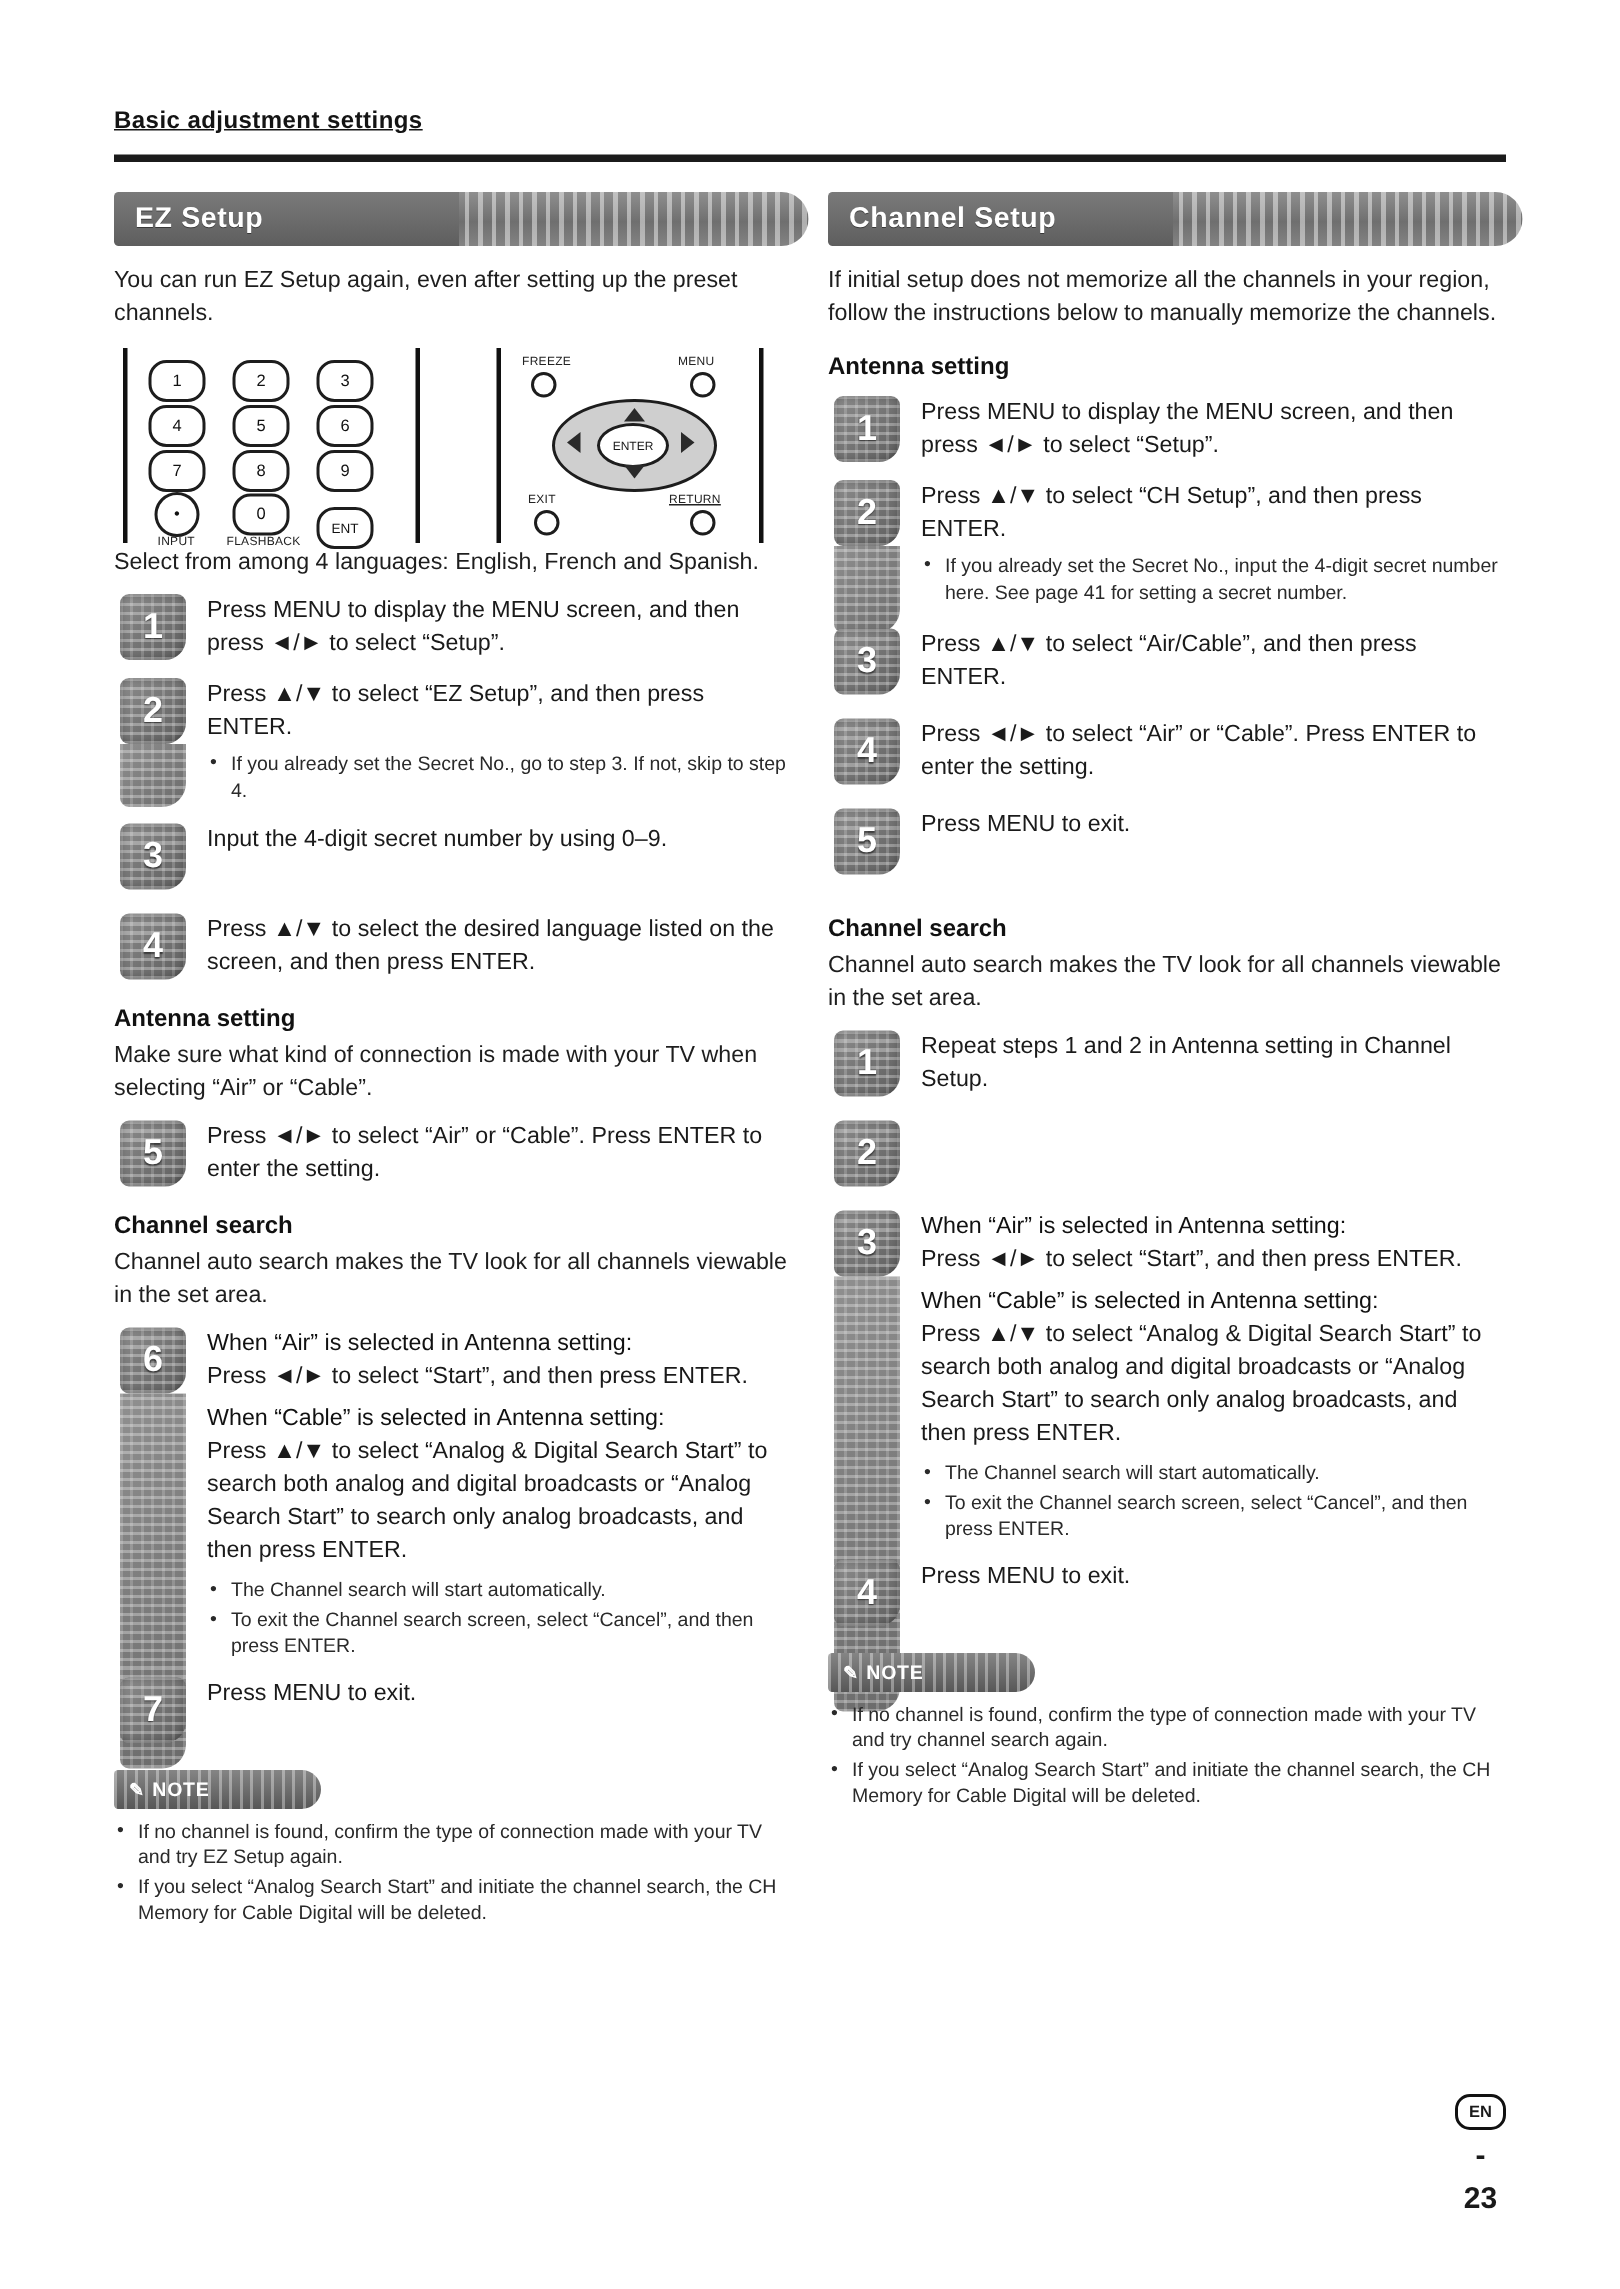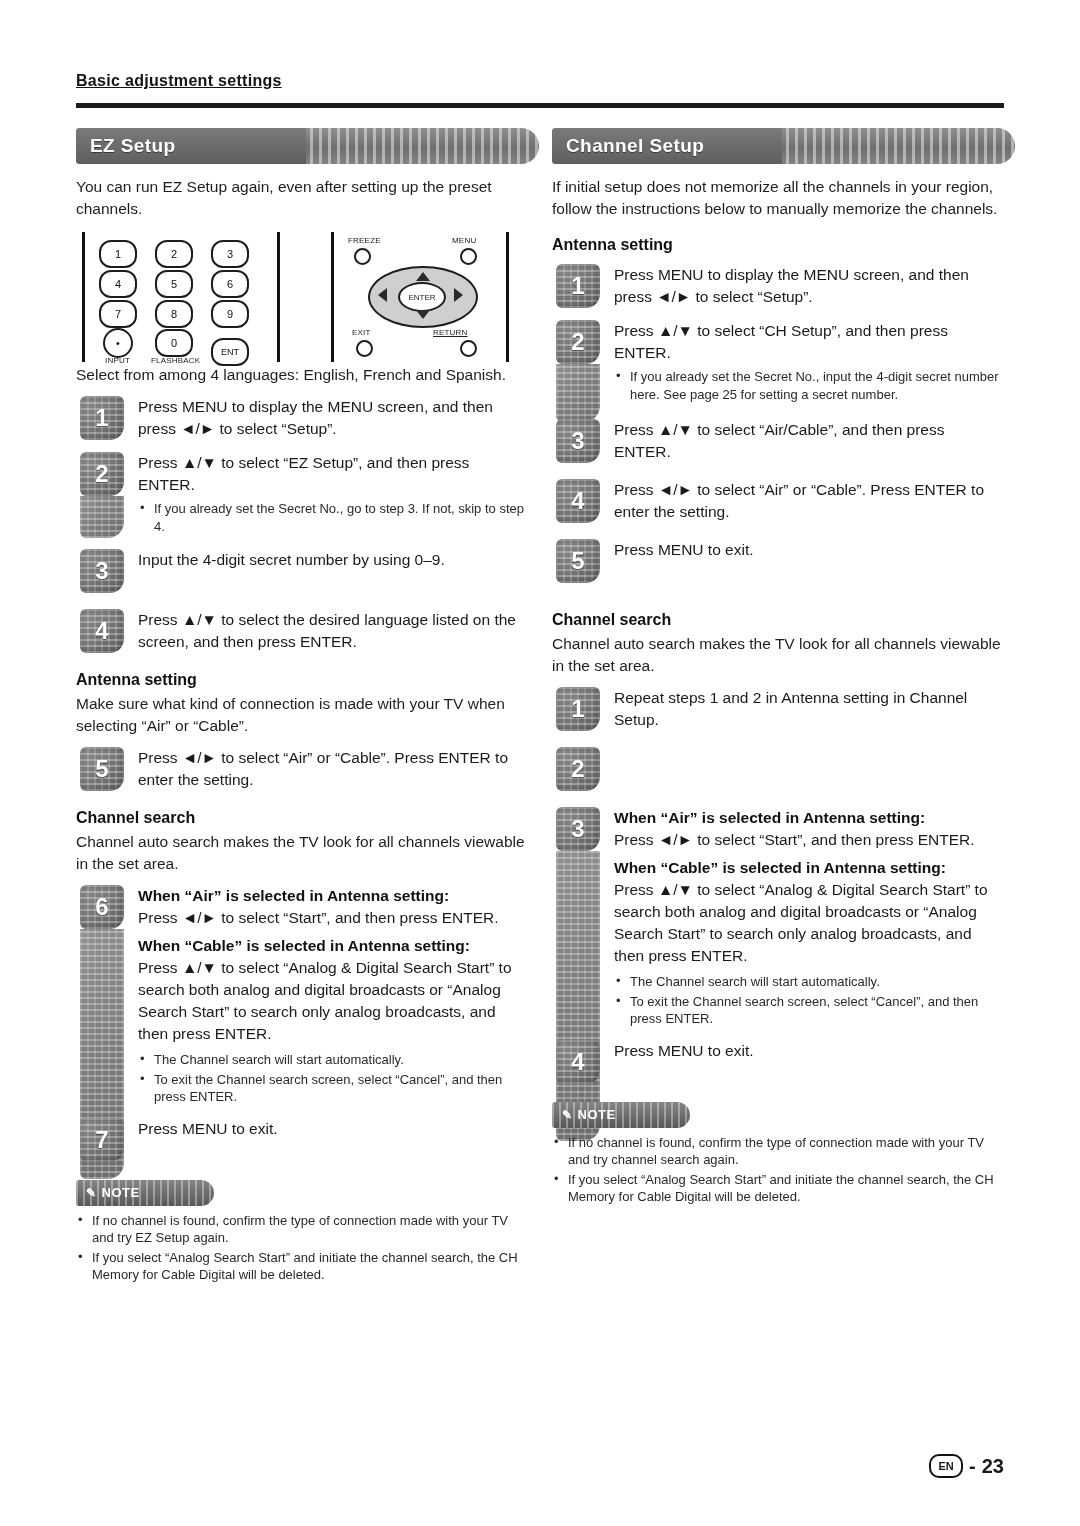--- a/index.html
+++ b/index.html
@@ -52,21 +52,21 @@
   }
 
   .para {
     font-size:15.5px; line-height:22px; color:#1e1e1e;
     margin:12px 0 0 0;
   }
   .sub-head {
     font-size:16px; font-weight:bold; color:#111;
     margin:16px 0 4px 0;
   }
-  .sub-head-sm { font-size:15.5px; font-weight:bold; color:#111; }
+  .sub-head-sm { font-size:15.5px; font-weight:normal; color:#111; }
 
   
   .step { position:relative; min-height:46px; margin-top:10px; padding-left:62px; }
   .step-body { font-size:15.5px; line-height:22px; }
 
   
   .badge {
     position:absolute; left:4px; top:0;
     width:44px; height:44px;
     border-radius:6px 6px 14px 6px;
@@ -141,21 +141,21 @@
   .nav-center {
     position:absolute; left:64px; top:50px; width:44px; height:26px;
     border:2px solid #1d1d1d; border-radius:50%; background:#fff;
     display:flex; align-items:center; justify-content:center; font-size:8px;
   }
   .tri { position:absolute; width:0; height:0; }
 
   
   .footer {
     position:absolute; right:76px; bottom:48px;
-    display:flex; align-items:center; gap:6px;
+    display:flex; align-items:center; gap:6px;flex-direction:column;
   }
   .en-badge {
     width:30px; height:20px; border:2px solid #111; border-radius:10px;
     font-size:11px; font-weight:bold; display:flex; align-items:center; justify-content:center;
   }
   .page-num { font-size:20px; font-weight:bold; }
 </style>
 </head>
 <body>
 
@@ -197,21 +197,21 @@
         <div class="circle-sm" style="left:126px; top:16px;"></div>
 
         <div class="nav-ellipse"></div>
         <div class="nav-center">ENTER</div>
         <div class="tri" style="left:82px; top:40px; border-left:7px solid transparent; border-right:7px solid transparent; border-bottom:9px solid #2a2a2a;"></div>
         <div class="tri" style="left:82px; top:78px; border-left:7px solid transparent; border-right:7px solid transparent; border-top:9px solid #2a2a2a;"></div>
         <div class="tri" style="left:44px; top:56px; border-top:7px solid transparent; border-bottom:7px solid transparent; border-right:9px solid #2a2a2a;"></div>
         <div class="tri" style="left:120px; top:56px; border-top:7px solid transparent; border-bottom:7px solid transparent; border-left:9px solid #2a2a2a;"></div>
 
         <div class="tiny-label" style="left:18px; top:96px;">EXIT</div>
-        <div class="tiny-label" style="left:99px; top:96px;text-decoration:underline;">RETURN</div>
+        <div class="tiny-label" style="left:112px; top:96px;text-decoration:underline;">RETURN</div>
         <div class="circle-sm" style="left:22px;  top:108px;"></div>
         <div class="circle-sm" style="left:126px; top:108px;"></div>
       </div>
     </div>
 
     <p class="para" style="margin-top:2px;">Select from among 4 languages: English, French and Spanish.</p>
 
     <div class="step">
       <div class="badge">1</div>
       <div class="step-body">Press MENU to display the MENU screen, and then press ◄/► to select “Setup”.</div>
@@ -288,21 +288,21 @@
     <div class="step">
       <div class="badge">1</div>
       <div class="step-body">Press MENU to display the MENU screen, and then press ◄/► to select “Setup”.</div>
     </div>
 
     <div class="step">
       <div class="badge">2</div>
       <div class="strip" style="top:44px; height:58px;"></div>
       <div class="step-body">Press ▲/▼ to select “CH Setup”, and then press ENTER.</div>
       <ul class="bullets">
-        <li>If you already set the Secret No., input the 4-digit secret number here. See page 25 for setting a secret number.</li>
+        <li>If you already set the Secret No., input the 4-digit secret number here. See page 41 for setting a secret number.</li>
       </ul>
     </div>
 
     <div class="step" style="margin-top:16px;">
       <div class="badge">3</div>
       <div class="step-body">Press ▲/▼ to select “Air/Cable”, and then press ENTER.</div>
     </div>
 
     <div class="step" style="margin-top:14px;">
       <div class="badge">4</div>

